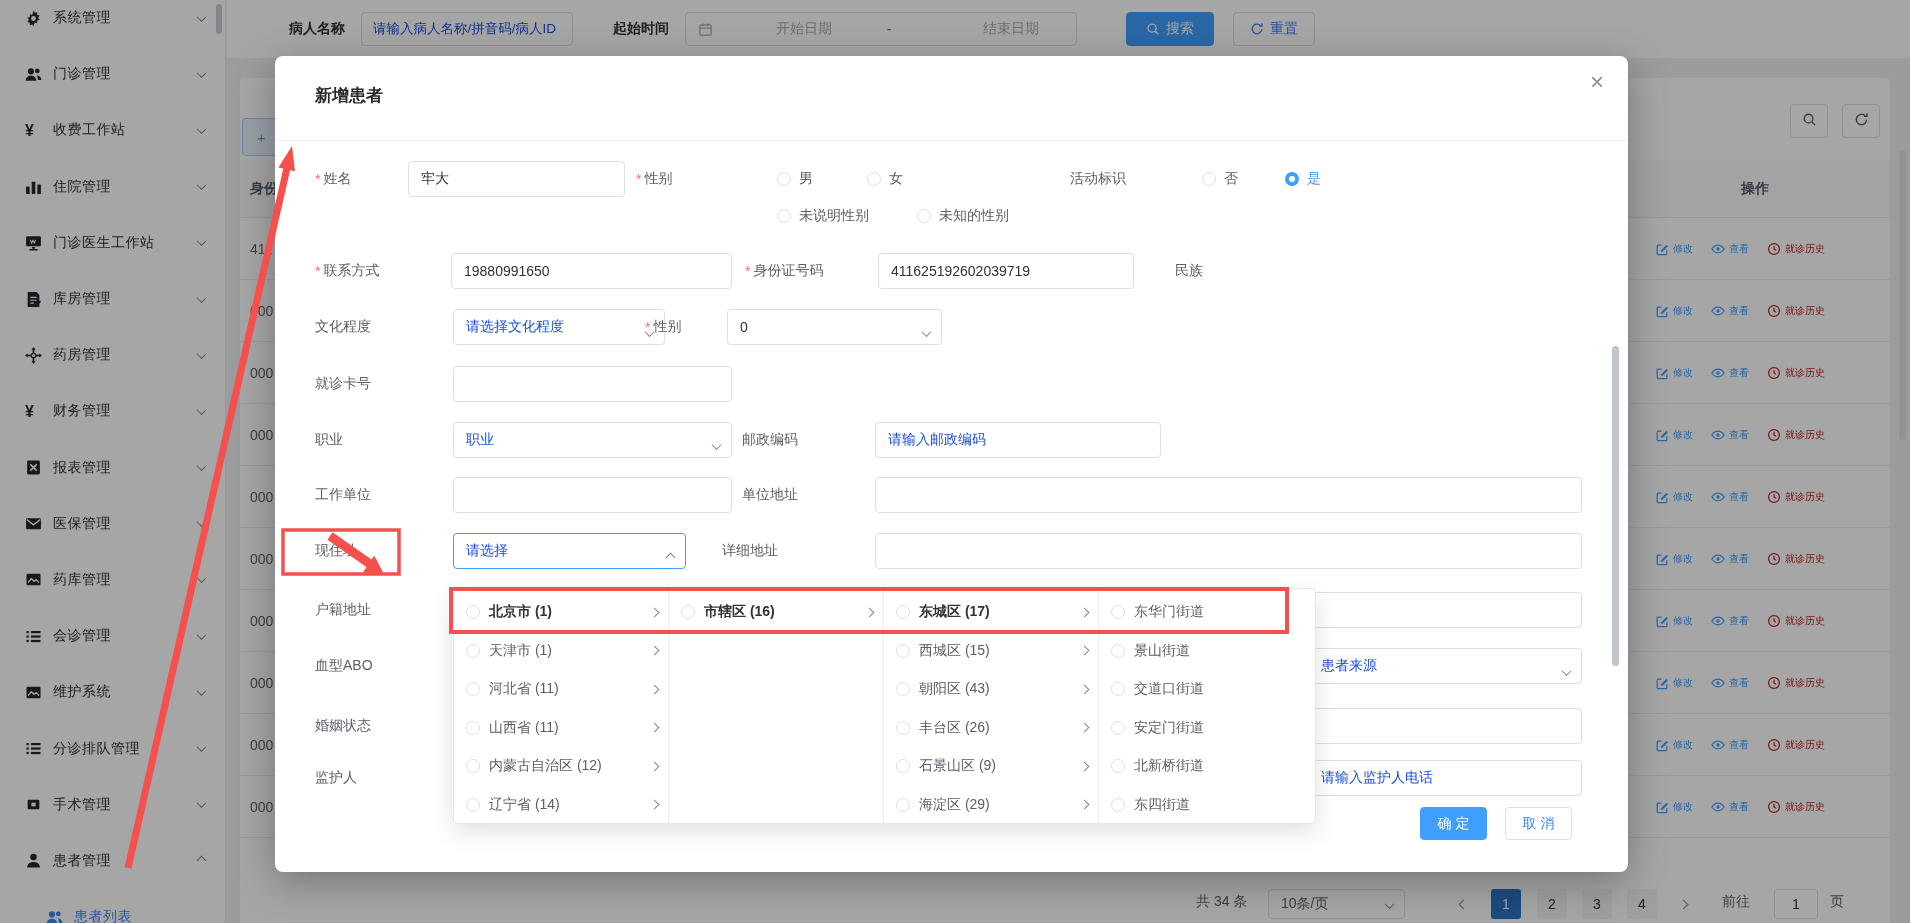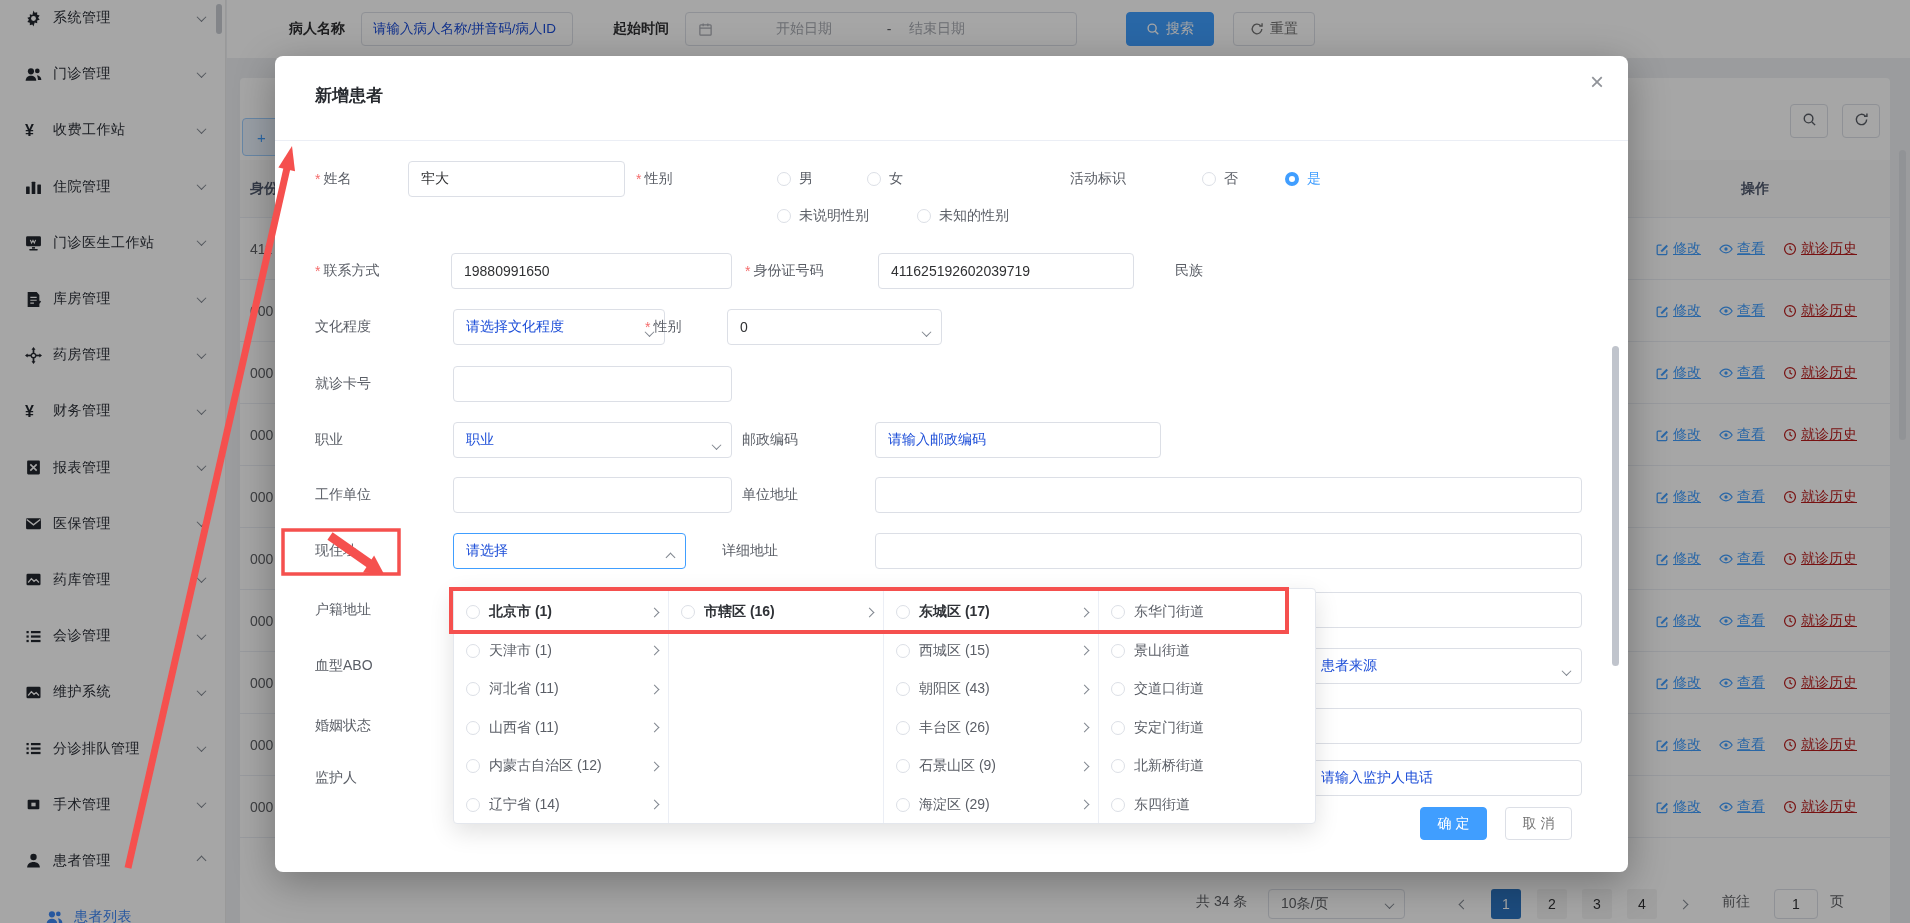--- a/index.html
+++ b/index.html
@@ -27,42 +27,42 @@
   
   .filter-bar { position:absolute; left:227px; top:0; width:1683px; height:58px; background:#fff; z-index:1; }
   .fb-label { position:absolute; top:0; height:58px; display:flex; align-items:center; font-size:14px; font-weight:bold; color:#303133; }
   .box { border:1px solid #dcdfe6; border-radius:4px; background:#fff; display:flex; align-items:center; font-size:14px; color:#303133; }
   .ph { color:#1d4ed8; }
   .fb-input { position:absolute; left:134px; top:12px; width:212px; height:34px; padding:0 11px; font-size:13.5px; }
   .date-box { position:absolute; left:458px; top:12px; width:392px; height:34px; padding:0 12px; color:#a8abb2; }
   .date-box .d-ic { width:15px; height:15px; color:#a8abb2; margin-right:26px; display:inline-flex; }
   .date-box .d-start { width:130px; text-align:center; }
   .date-box .d-sep { width:40px; text-align:center; color:#606266; }
-  .date-box .d-end { width:130px; text-align:left; }
+  .date-box .d-end { width:130px; text-align:right; }
   .btn { display:flex; align-items:center; justify-content:center; gap:6px; border-radius:4px; font-size:14px; cursor:pointer; }
   .btn .b-ic { width:14px; height:14px; display:inline-flex; }
   .btn-primary { background:#409eff; color:#fff; border:1px solid #409eff; }
-  .btn-plain { background:#fff; color:#737373; border:1px solid #dcdfe6; }
+  .btn-plain { background:#fff; color:#3b82f6; border:1px solid #dcdfe6; }
   .fb-search { position:absolute; left:899px; top:12px; width:88px; height:34px; }
   .fb-reset { position:absolute; left:1006px; top:12px; width:82px; height:34px; }
 
   
   .content-panel { position:absolute; left:240px; top:78px; width:1650px; height:845px; background:#fff; border-radius:4px 4px 0 0; z-index:1; }
   .add-btn { position:absolute; left:2px; top:40px; width:118px; height:38px; border:1px solid #a0cfff; background:#ecf5ff; color:#409eff; border-radius:4px; display:flex; align-items:center; padding:0 14px; font-size:15px; }
   .tool-btn { position:absolute; top:26px; width:38px; height:34px; border:1px solid #dcdfe6; border-radius:4px; background:#fff; color:#5a5e66; display:flex; align-items:center; justify-content:center; }
   .tool-btn svg { width:15px; height:15px; }
   .t-search { left:1550px; } .t-refresh { left:1602px; }
   .thead { position:absolute; left:0; top:82px; width:1650px; height:58px; background:#fafafa; border-bottom:1px solid #ebeef5; display:flex; align-items:center; font-size:14px; font-weight:bold; color:#515a6e; }
   .th-id { padding-left:10px; }
   .th-op { position:absolute; left:1400px; width:230px; text-align:center; }
   .tbody { position:absolute; left:0; top:140px; width:1650px; }
   .trow { height:62px; border-bottom:1px solid #ebeef5; display:flex; align-items:center; position:relative; font-size:14px; color:#606266; }
   .tid { padding-left:10px; }
   .acts { position:absolute; left:1415px; display:flex; gap:18px; align-items:center; white-space:nowrap; }
-  .alink { display:inline-flex; align-items:center; gap:4px; font-size:14px; cursor:pointer;text-decoration:underline; }
+  .alink { display:inline-flex; align-items:center; gap:4px; font-size:10px; cursor:pointer; }
   .alink .aicon { width:14px; height:14px; display:inline-flex; }
   .alink.blue { color:#409eff; } .alink.green { color:#b91c1c; }
   .main-scrollthumb { position:absolute; right:4px; top:150px; width:7px; height:290px; border-radius:4px; background:#dfe2e7; z-index:2; }
 
   
   .pagination { position:absolute; left:0; top:884px; width:1910px; height:39px; z-index:1; font-size:14px; color:#606266; }
   .pg-total { position:absolute; left:1196px; top:9px; }
   .pg-size { position:absolute; left:1268px; top:5px; width:137px; height:30px; padding:0 12px; color:#606266; }
   .pg-size .chev { position:absolute; right:11px; top:12px; }
   .pg-arrow { position:absolute; top:5px; width:30px; height:30px; display:flex; align-items:center; justify-content:center; color:#a8abb2; }

